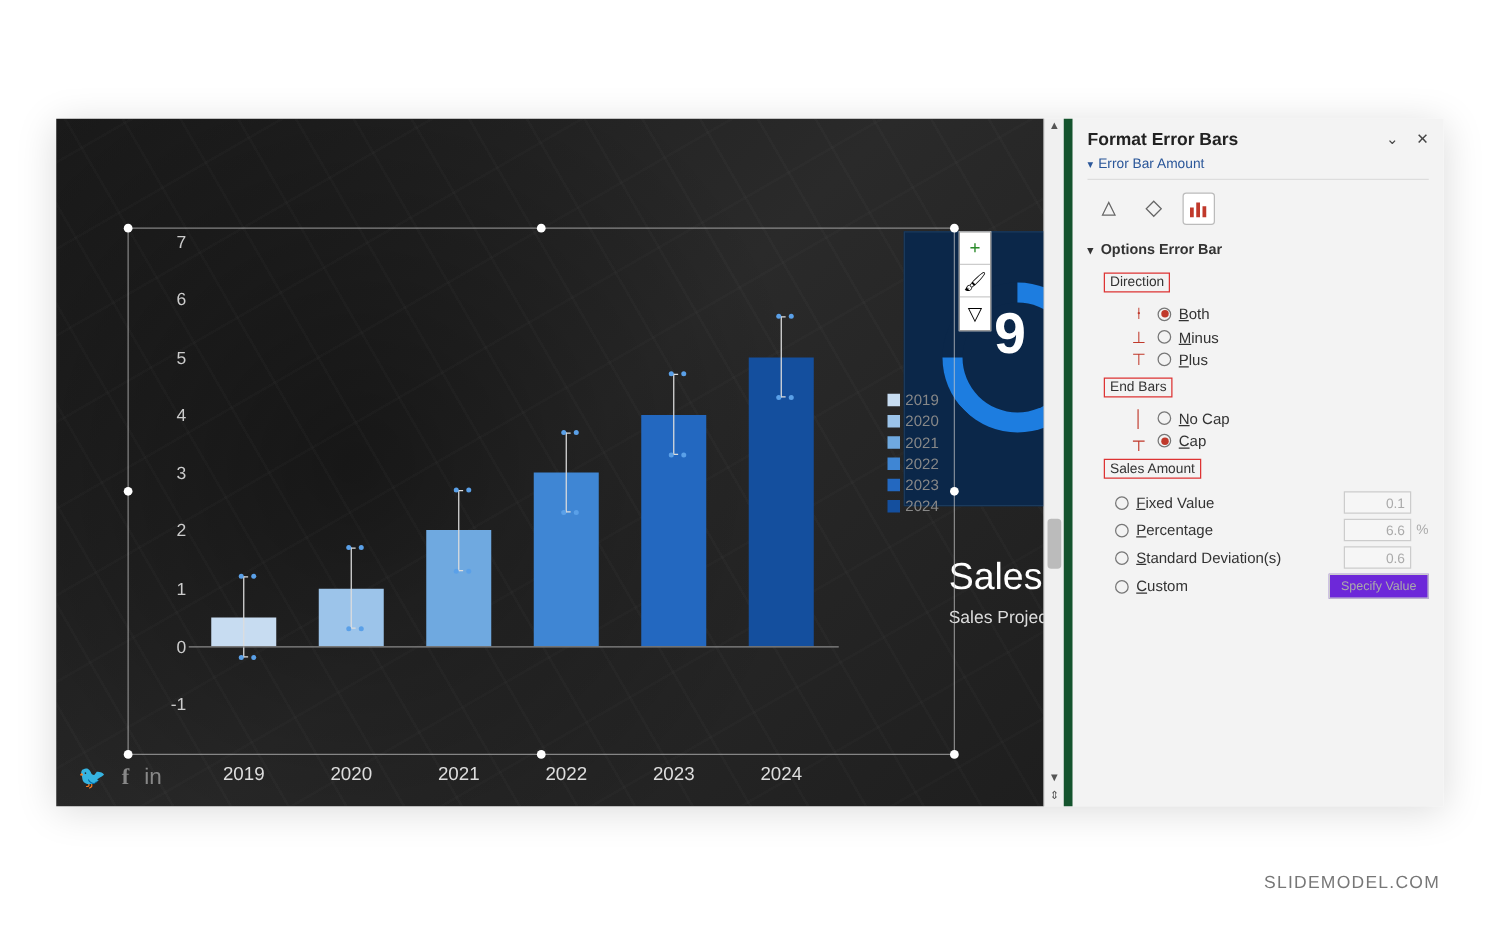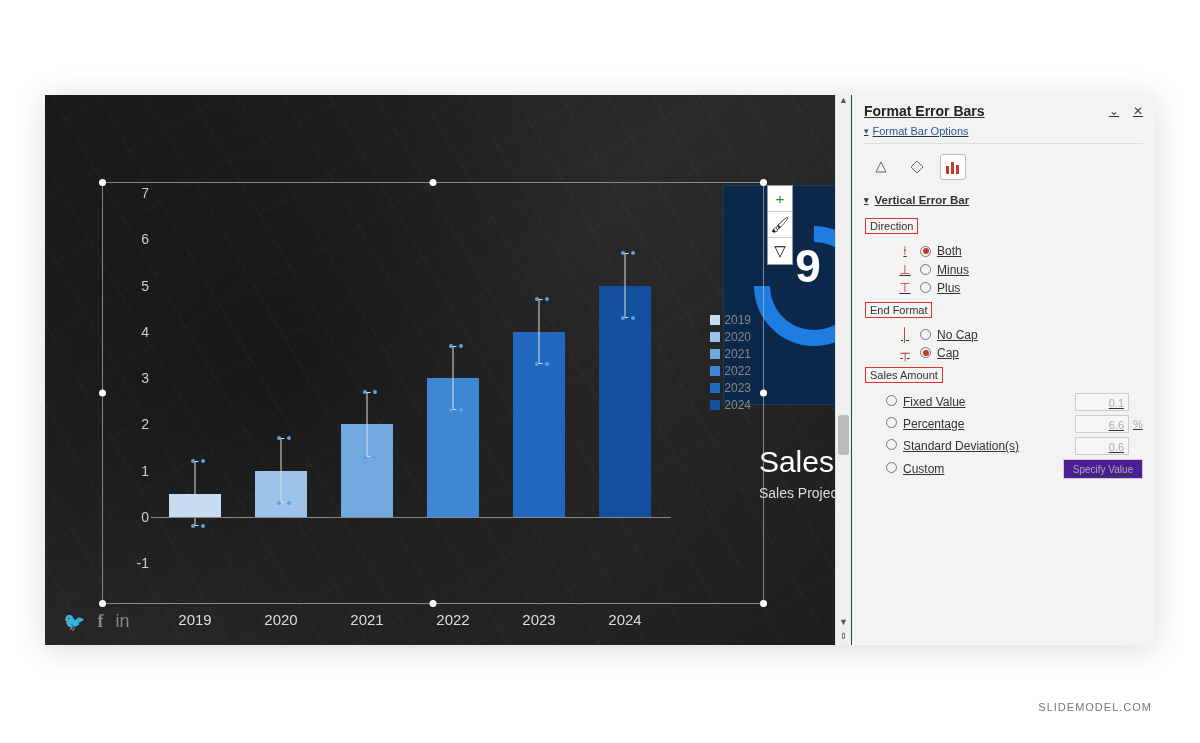--- a/index.html
+++ b/index.html
@@ -1,18 +1,18 @@
 <!DOCTYPE html>
 <html><head>
 <meta charset="utf-8">
 <style>
   * { box-sizing: border-box; margin: 0; padding: 0; font-family: "Segoe UI", Arial, sans-serif; }
   body { background: #fff; width: 1200px; height: 743px; position: relative; overflow: hidden; }
   .app-frame { position: absolute; left: 45px; top: 95px; width: 1110px; height: 550px; box-shadow: 0 4px 30px rgba(0,0,0,0.15); display: flex; background:#fff; }
-  .branding { position: absolute; right: 48px; bottom: 30px; font-size: 11px; letter-spacing: 1px; color: #777; }
+  .branding { position: absolute; right: 48px; bottom: 30px; font-size: 14px; letter-spacing: 1px; color: #777; }
 
   
   .slide-area { position: relative; width: 790px; height: 100%; background: linear-gradient(135deg,#1a1a1a 0%, #2a2a2a 50%, #1e1e1e 100%); overflow: hidden; }
   .slide-bg { position:absolute; inset:0; background:
     repeating-linear-gradient(60deg, rgba(255,255,255,0.02) 0 2px, transparent 2px 40px),
     repeating-linear-gradient(-30deg, rgba(255,255,255,0.015) 0 2px, transparent 2px 60px),
     radial-gradient(circle at 30% 50%, rgba(0,0,0,0.4), transparent 60%);
   }
   .slide-title { position: absolute; top: 28px; width: 100%; text-align: center; color: #fff; font-size: 34px; font-weight: 400; }
   .side-card { position: absolute; right: -58px; top: 90px; width: 170px; height: 220px; background: #0b2749; border: 1px solid #1a3a5c; }
@@ -53,42 +53,42 @@
   .chart-ctrl div:last-child{border-bottom:none;}
 
   .social { position:absolute; left:18px; bottom:12px; color:#888; display:flex; gap:12px; font-size:18px;}
 
   
   .scroll-strip { width:16px; background:#f0f0f0; position:relative; border-left:1px solid #ddd; }
   .scroll-strip .thumb{ position:absolute; left:2px; right:2px; top:320px; height:40px; background:#bbb; border-radius:3px;}
   .scroll-strip .arrow{ position:absolute; left:0; right:0; height:14px; text-align:center; font-size:9px; color:#555;}
 
   
-  .panel { flex:1; background:#f3f3f3; border-left:1px solid #14532d; padding:8px 12px 12px 12px; font-size:12px; color:#333; position:relative;text-decoration:underline; }
+  .panel { flex:1; background:#f3f3f3; border-left:7px solid #14532d; padding:8px 12px 12px 12px; font-size:12px; color:#333; position:relative; }
   .panel-header { display:flex; align-items:center; justify-content:space-between; margin-bottom:6px;}
   .panel-title { font-size:14px; font-weight:600; color:#222; }
   .panel-close { display:flex; gap:14px; color:#444; }
   .panel-close span{ cursor:default; }
   .dropdown-row { display:flex; align-items:center; gap:4px; color:#2a5699; font-size:11px; margin:6px 0 10px 0; border-bottom:1px solid #ddd; padding-bottom:6px;}
   .dropdown-row .chev{ color:#2a5699; font-size:9px;}
   .icon-row { display:flex; gap:10px; margin-bottom:14px; padding-left:4px; }
   .icon-row .ico{ width:26px; height:26px; border:1px solid transparent; display:flex; align-items:center; justify-content:center; border-radius:3px;}
   .icon-row .ico.active{ border:1px solid #bbb; background:#fff;}
   .section-head { display:flex; align-items:center; gap:6px; font-weight:600; font-size:11.5px; margin:10px 0 8px 0;}
   .section-head .chev{ font-size:9px;}
-  .highlight { display:inline-block; border:1px solid #d33; padding:1px 4px; margin:4px 0 6px 1px; font-size:11px; color:#333; }
+  .highlight { display:inline-block; border:1px solid #d33; padding:1px 4px; margin:4px 0 6px 13px; font-size:11px; color:#333; }
   .opt-row { display:flex; align-items:center; gap:6px; margin:3px 0 3px 32px; }
   .opt-row .glyph { width:18px; color:#c0392b; text-align:center; font-size:13px; }
   .radio { width:11px; height:11px; border:1px solid #777; border-radius:50%; display:inline-flex; align-items:center; justify-content:center; flex-shrink:0;}
   .radio.sel::after{content:""; width:6px; height:6px; border-radius:50%; background:#c0392b;}
   .amount-rows { margin-left:22px; }
   .amount-rows .row{ display:flex; align-items:center; justify-content:space-between; margin:4px 0;}
-  .amount-rows .left{ display:flex; align-items:flex-start; gap:6px;}
+  .amount-rows .left{ display:flex; align-items:center; gap:6px;}
   .valbox{ width:54px; height:18px; border:1px solid #ccc; background:#f6f6f6; color:#aaa; font-size:11px; text-align:right; padding:0 4px; line-height:18px;}
-  .btn-disabled{ width:80px; height:20px; border:1px solid #ccc; background:#4c1d95; color:#aaa; font-size:10px; text-align:center; line-height:20px;}
+  .btn-disabled{ width:80px; height:20px; border:1px solid #ccc; background:#6d28d9; color:#aaa; font-size:10px; text-align:center; line-height:20px;}
   .pct{ color:#aaa; font-size:11px; margin-left:4px; width:10px;}
 </style>
 </head>
 <body>
 
 <div class="app-frame">
 
   <div class="slide-area">
     <div class="slide-bg"></div>
 
@@ -259,21 +259,21 @@
   <div class="panel">
     <div class="panel-header">
       <div class="panel-title">Format Error Bars</div>
       <div class="panel-close">
         <span>⌄</span>
         <span>✕</span>
       </div>
     </div>
     <div class="dropdown-row">
       <span class="chev">▾</span>
-      <span>Format Bar Options</span>
+      <span>Error Bar Amount</span>
     </div>
     <div class="icon-row">
       <div class="ico">
           <svg width="16" height="16">
             <polygon points="3,13 13,13 8,3" fill="none" stroke="#666"></polygon>
           </svg>
         </div>
       <div class="ico">
           <svg width="16" height="16">
             <polygon points="8,2 14,8 8,14 2,8" fill="none" stroke="#666"></polygon>
@@ -283,21 +283,21 @@
           <svg width="16" height="14">
             <rect x="1" y="6" width="3" height="8" fill="#c0392b"></rect>
             <rect x="6" y="2" width="3" height="12" fill="#c0392b"></rect>
             <rect x="11" y="5" width="3" height="9" fill="#c0392b"></rect>
           </svg>
         </div>
     </div>
 
     <div class="section-head">
       <span class="chev">▾</span>
-      <span>Vertical Error Bar</span>
+      <span>Options Error Bar</span>
     </div>
 
     
     <span class="highlight">Direction</span>
     <div id="dir-opts">
         <div class="opt-row">
           <span class="glyph"><span style="color:#c0392b">⍿</span></span>
           <span class="radio sel"></span>
           <span><u>B</u>oth</span>
         </div>
@@ -307,21 +307,21 @@
           <span><u>M</u>inus</span>
         </div>
         <div class="opt-row">
           <span class="glyph"><span style="color:#c0392b">⊤</span></span>
           <span class="radio"></span>
           <span><u>P</u>lus</span>
         </div>
       </div>
 
     
-    <span class="highlight">End Format</span>
+    <span class="highlight">End Bars</span>
     <div id="end-opts">
         <div class="opt-row">
           <span class="glyph"><span style="color:#c0392b">│</span></span>
           <span class="radio"></span>
           <span><u>N</u>o Cap</span>
         </div>
         <div class="opt-row">
           <span class="glyph"><span style="color:#c0392b">┬</span></span>
           <span class="radio sel"></span>
           <span><u>C</u>ap</span>

